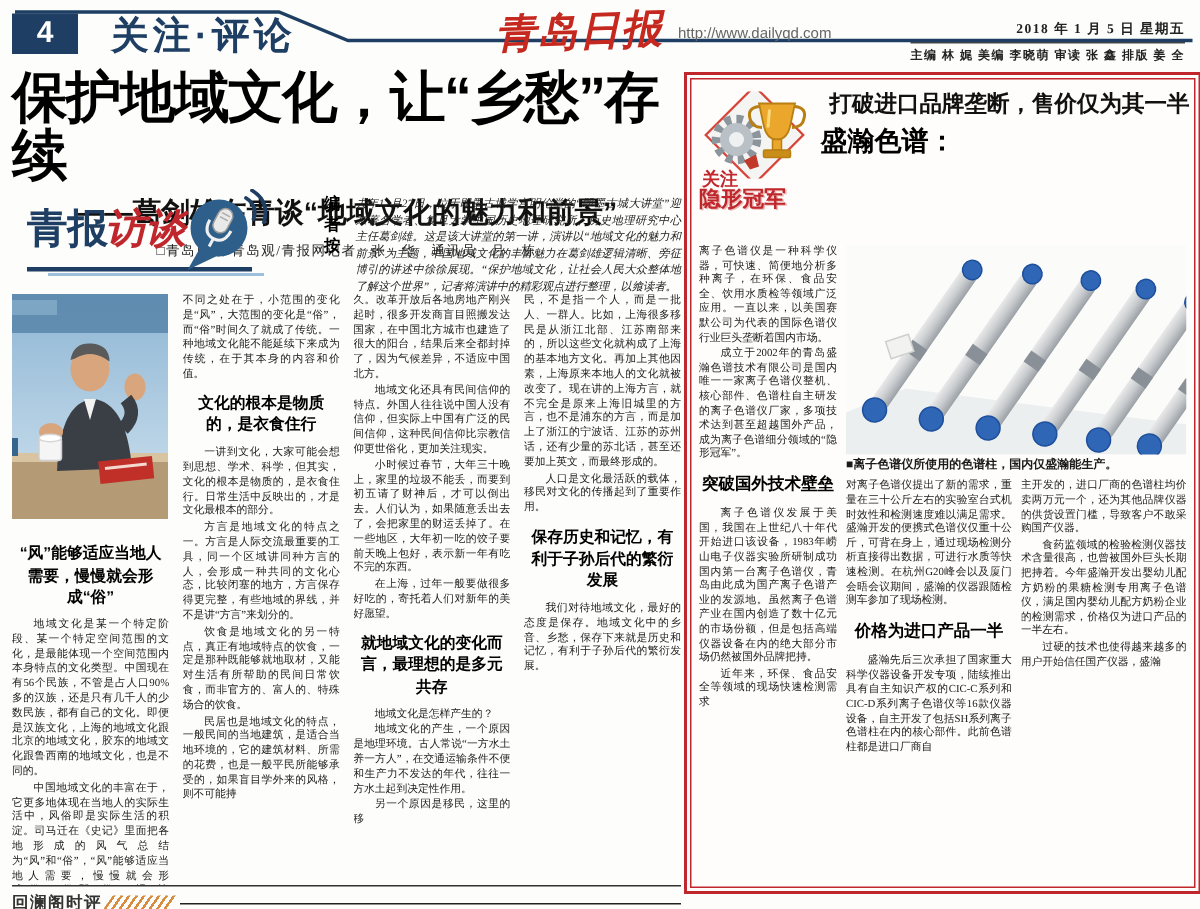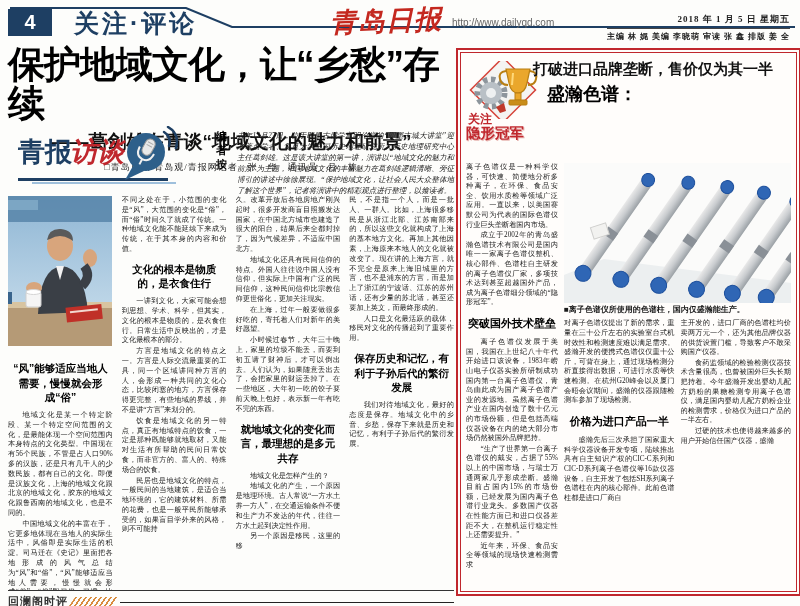--- a/index.html
+++ b/index.html
@@ -55,21 +55,21 @@
   
   #side-box{position:absolute;left:456px;top:48px;width:341px;height:544px;border:2px solid #c0272d;background:#fffdfb;}
   #side-inner{position:absolute;left:2px;top:2px;right:2px;bottom:2px;border:1px solid #c0272d;}
   #box-head{position:relative;height:108px;}
   #badge{position:absolute;left:5px;top:8px;width:76px;height:96px;text-align:left;}
   #badge-art{width:74px;height:58px;display:block;}
   #badge-t1{font-size:12px;font-weight:900;color:#c0272d;line-height:1;margin:-6px 0 1px 2px;
             font-family:"Liberation Sans","DejaVu Sans",sans-serif;}
   #badge-t2{font-size:14.5px;font-weight:900;color:#c0272d;letter-spacing:0px;line-height:1;
             font-family:"Liberation Sans","DejaVu Sans",sans-serif;text-shadow:1px 1px 0 #e8b8b4;}
-  #box-kicker{position:absolute;left:72px;top:7px;font-size:15px;font-weight:bold;color:#111;
+  #box-kicker{position:absolute;left:92px;top:7px;font-size:15px;font-weight:bold;color:#111;
               font-family:"Liberation Sans","DejaVu Sans",sans-serif;}
   #box-ht1{position:absolute;left:86px;top:29px;font-size:18px;font-weight:900;color:#000;}
   #box-ht2{position:absolute;left:84px;top:48px;font-size:28px;font-weight:900;color:#000;letter-spacing:0px;
            font-family:"Liberation Sans","DejaVu Sans",sans-serif;}
   #box-byline{position:absolute;left:84px;top:88px;width:240px;text-align:center;font-size:8px;color:#222;margin-top:36px;}
 
   #box-body{position:absolute;left:5px;right:5px;top:110px;bottom:4px;display:flex;gap:6px;overflow:hidden;}
   #bcol1{width:92px;overflow:hidden;}
   #bright{flex:1;display:flex;flex-direction:column;overflow:hidden;}
   #instr-img{width:100%;height:140px;background:#fff;}
@@ -167,22 +167,22 @@
           <p class="para">一讲到文化，大家可能会想到思想、学术、科学，但其实，文化的根本是物质的，是衣食住行。日常生活中反映出的，才是文化最根本的部分。</p>
           <p class="para">方言是地域文化的特点之一。方言是人际交流最重要的工具，同一个区域讲同种方言的人，会形成一种共同的文化心态，比较闭塞的地方，方言保存得更完整，有些地域的界线，并不是讲“方言”来划分的。</p>
           <p class="para">饮食是地域文化的另一特点，真正有地域特点的饮食，一定是那种既能够就地取材，又能对生活有所帮助的民间日常饮食，而非官方的、富人的、特殊场合的饮食。</p>
           <p class="para">民居也是地域文化的特点，一般民间的当地建筑，是适合当地环境的，它的建筑材料、所需的花费，也是一般平民所能够承受的，如果盲目学外来的风格，则不可能持</p>
         </div>
     </div>
     <div class="col">
       <div>
           <p class="para cont">久。改革开放后各地房地产刚兴起时，很多开发商盲目照搬发达国家，在中国北方城市也建造了很大的阳台，结果后来全都封掉了，因为气候差异，不适应中国北方。</p>
           <p class="para">地域文化还具有民间信仰的特点。外国人往往说中国人没有信仰，但实际上中国有广泛的民间信仰，这种民间信仰比宗教信仰更世俗化，更加关注现实。</p>
+          <p class="para">小时候过春节，大年三十晚上，家里的垃圾不能丢，而要到初五请了财神后，才可以倒出去。人们认为，如果随意丢出去了，会把家里的财运丢掉了。在一些地区，大年初一吃的饺子要前天晚上包好，表示新一年有吃不完的东西。</p>
           <p class="para">在上海，过年一般要做很多好吃的，寄托着人们对新年的美好愿望。</p>
-          <p class="para">小时候过春节，大年三十晚上，家里的垃圾不能丢，而要到初五请了财神后，才可以倒出去。人们认为，如果随意丢出去了，会把家里的财运丢掉了。在一些地区，大年初一吃的饺子要前天晚上包好，表示新一年有吃不完的东西。</p>
           <div class="sub-head">就地域文化的变化而言，最理想的是多元共存</div>
           <p class="para">地域文化是怎样产生的？</p>
           <p class="para">地域文化的产生，一个原因是地理环境。古人常说“一方水土养一方人”，在交通运输条件不便和生产力不发达的年代，往往一方水土起到决定性作用。</p>
           <p class="para">另一个原因是移民，这里的移</p>
         </div>
     </div>
     <div class="col">
       <div>
           <p class="para cont">民，不是指一个人，而是一批人、一群人。比如，上海很多移民是从浙江北部、江苏南部来的，所以这些文化就构成了上海的基本地方文化。再加上其他因素，上海原来本地人的文化就被改变了。现在讲的上海方言，就不完全是原来上海旧城里的方言，也不是浦东的方言，而是加上了浙江的宁波话、江苏的苏州话，还有少量的苏北话，甚至还要加上英文，而最终形成的。</p>
           <p class="para">人口是文化最活跃的载体，移民对文化的传播起到了重要作用。</p>
@@ -231,21 +231,20 @@
       <div id="box-byline">□青岛日报/青岛观/青报网记者 周晓峰</div>
     </div>
 
     <div id="box-body">
       <div id="bcol1">
         <div>
             <p class="para cont">离子色谱仪是一种科学仪器，可快速、简便地分析多种离子，在环保、食品安全、饮用水质检等领域广泛应用。一直以来，以美国赛默公司为代表的国际色谱仪行业巨头垄断着国内市场。</p>
             <p class="para">成立于2002年的青岛盛瀚色谱技术有限公司是国内唯一一家离子色谱仪整机、核心部件、色谱柱自主研发的离子色谱仪厂家，多项技术达到甚至超越国外产品，成为离子色谱细分领域的“隐形冠军”。</p>
             <div class="sub-head">突破国外技术壁垒</div>
             <p class="para">离子色谱仪发展于美国，我国在上世纪八十年代开始进口该设备，1983年崂山电子仪器实验所研制成功国内第一台离子色谱仪，青岛由此成为国产离子色谱产业的发源地。虽然离子色谱产业在国内创造了数十亿元的市场份额，但是包括高端仪器设备在内的绝大部分市场仍然被国外品牌把持。</p>
-            <p class="para">“生产了世界第一台离子色谱仪的戴安，占据了55%以上的中国市场，与瑞士万通两家几乎形成垄断。盛瀚目前占国内15%的市场份额，已经发展为国内离子色谱行业龙头。多数国产仪器在性能方面已和进口仪器差距不大，在整机运行稳定性上还需要提升。”</p>
             <p class="para">近年来，环保、食品安全等领域的现场快速检测需求</p>
           </div>
       </div>
       <div id="bright">
         <svg id="instr-img" viewBox="0 0 228 140" preserveAspectRatio="none">
           <defs>
             <linearGradient id="metal" x1="0" y1="0" x2="0" y2="1">
               <stop offset="0" stop-color="#e9e9e9"></stop>
                 <stop offset="0.5" stop-color="#c9cccf"></stop>
                 <stop offset="1" stop-color="#9aa0a5"></stop>

